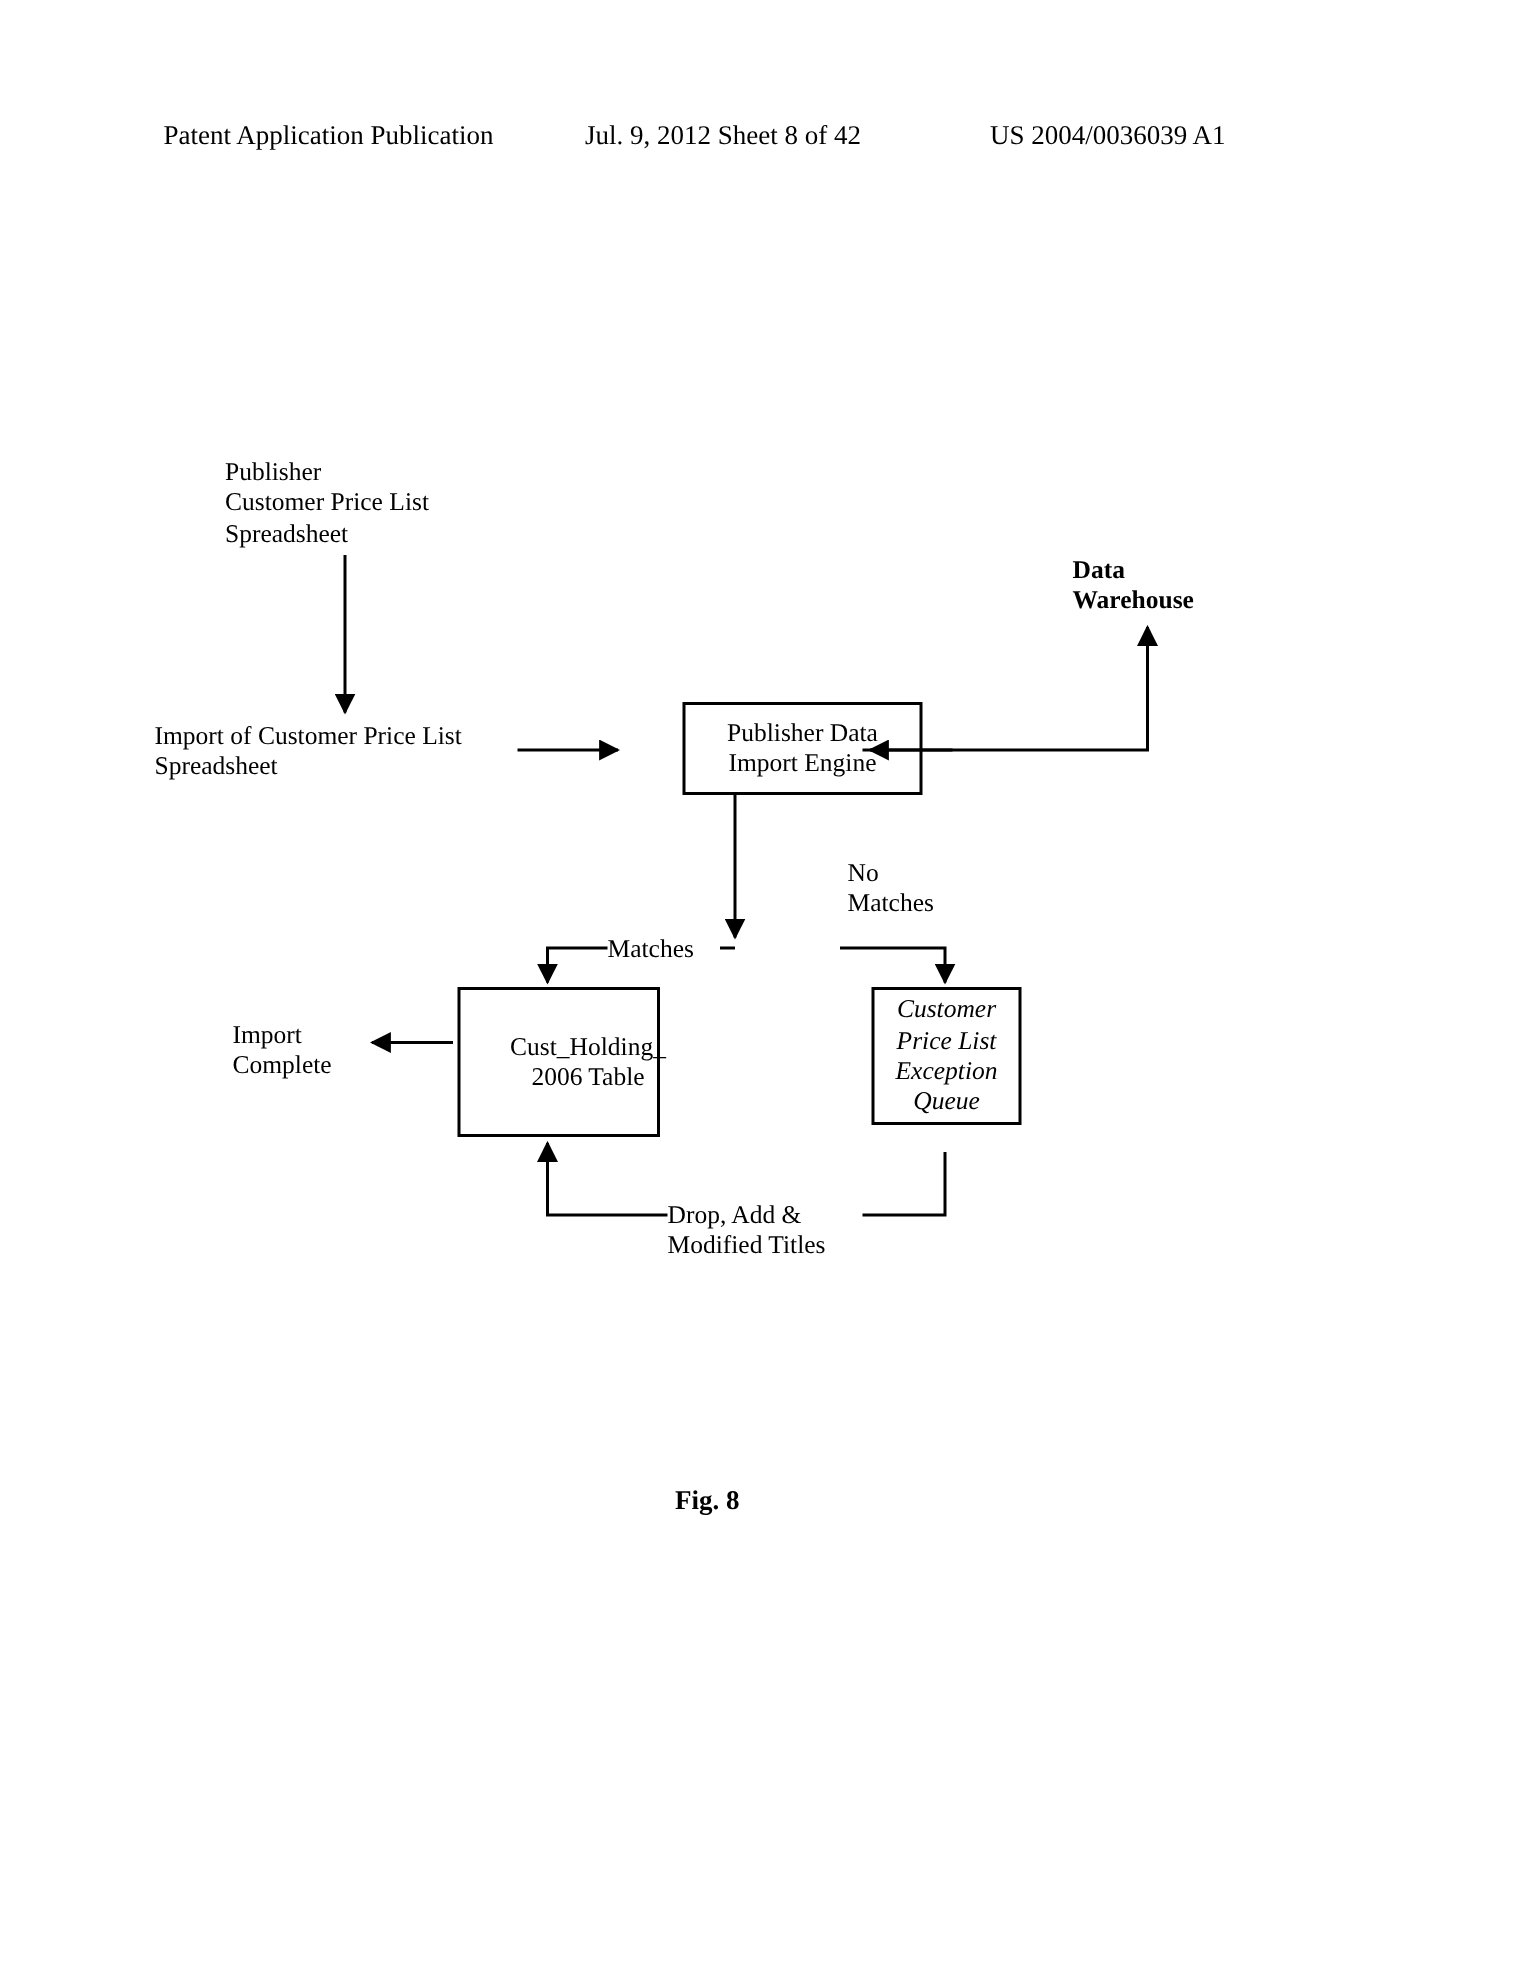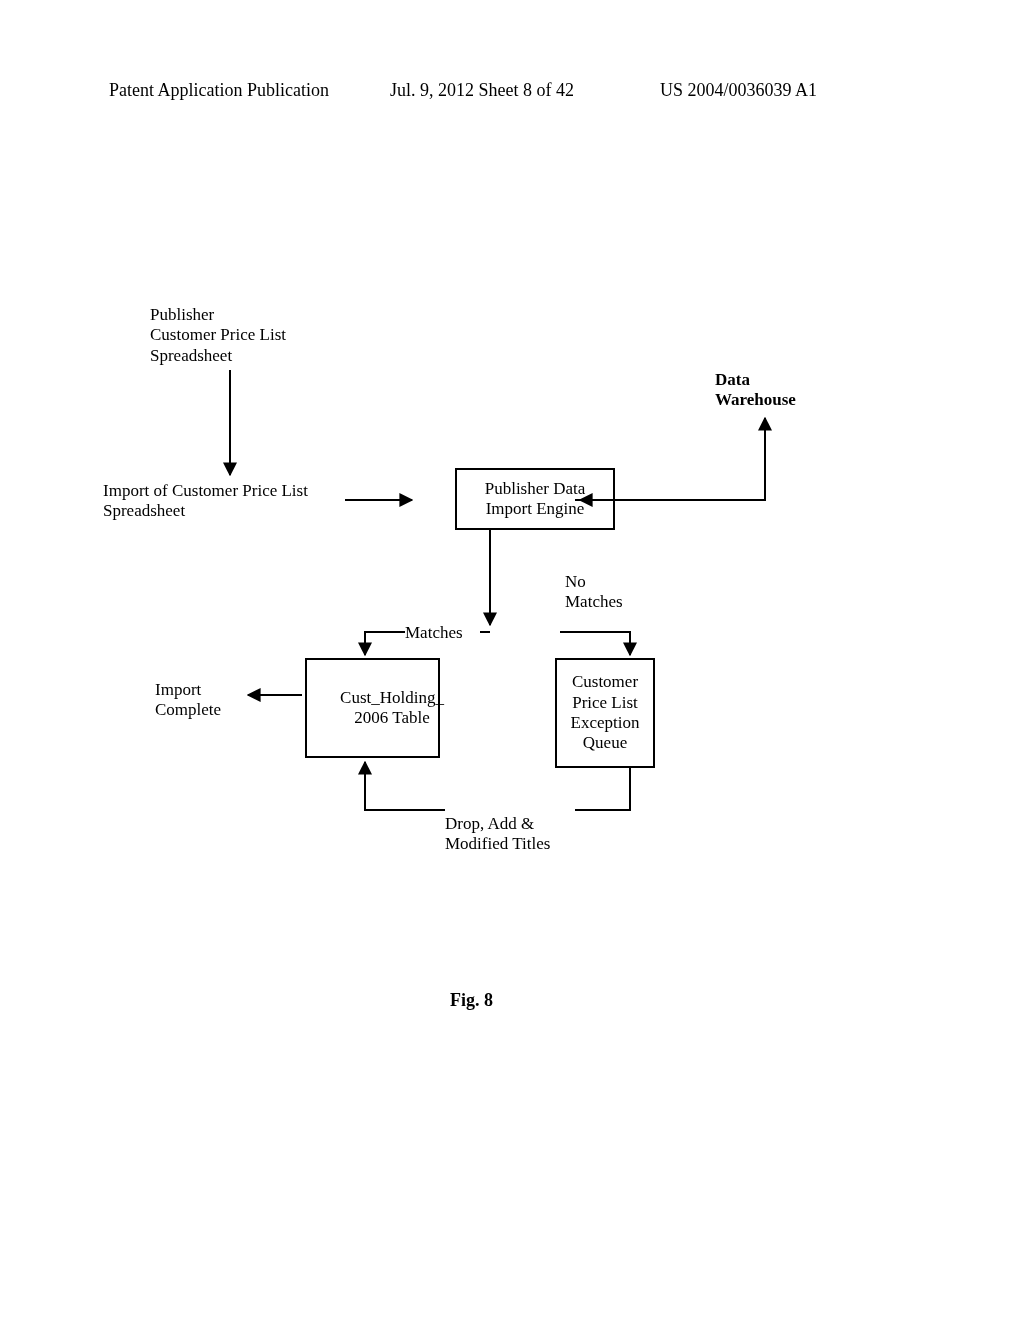--- a/index.html
+++ b/index.html
@@ -97,26 +97,26 @@
 
   <div class="label" style="left:565px; top:572px; width:70px;">No
 Matches</div>
 
   <div class="label" style="left:155px; top:680px; width:90px;">Import
 Complete</div>
 
   <div class="box" style="left:305px; top:658px; width:135px; height:100px;padding-left:43px;">Cust_Holding_
 2006 Table</div>
 
-  <div class="box" style="left:555px; top:658px; width:100px; height:110px;">Customer
+  <div class="box" style="left:581px; top:658px; width:100px; height:92px;font-style:italic;">Customer
 Price List
 Exception
 Queue</div>
 
-  <div class="label" style="left:445px; top:800px; width:130px;margin-top:14px;">Drop, Add &amp;
+  <div class="label" style="left:445px; top:800px; width:130px;">Drop, Add &amp;
 Modified Titles</div>
 
   <div class="fig" style="left:450px; top:990px;">Fig. 8</div>
 
   <svg class="diagram">
     <defs>
       <marker id="arrow" viewBox="0 0 10 10" refX="9" refY="5" markerWidth="7" markerHeight="7" orient="auto-start-reverse">
         <path d="M 0 0 L 10 5 L 0 10 z" fill="#000"></path>
       </marker>
     </defs>

